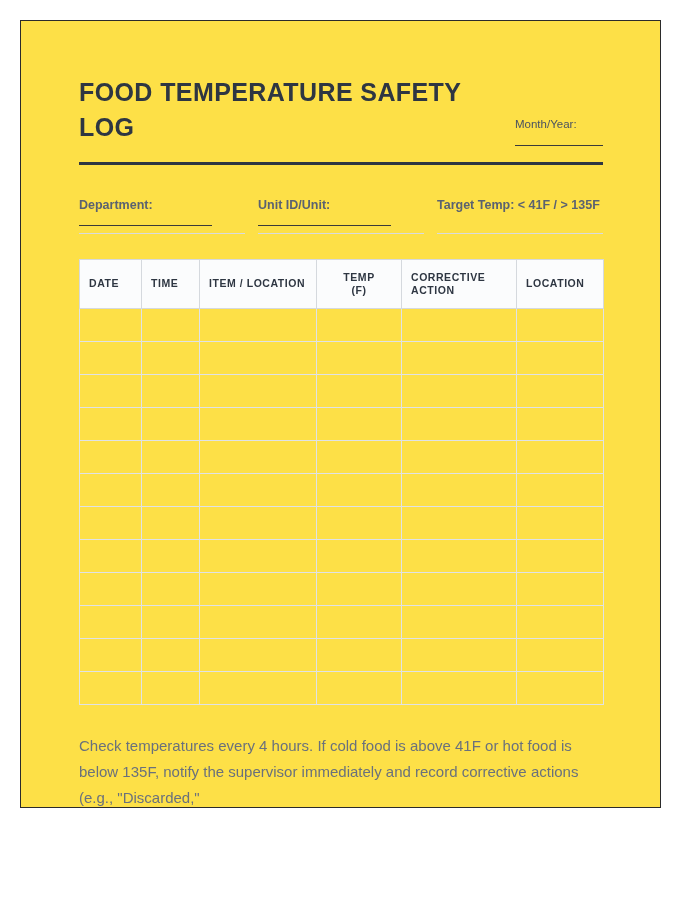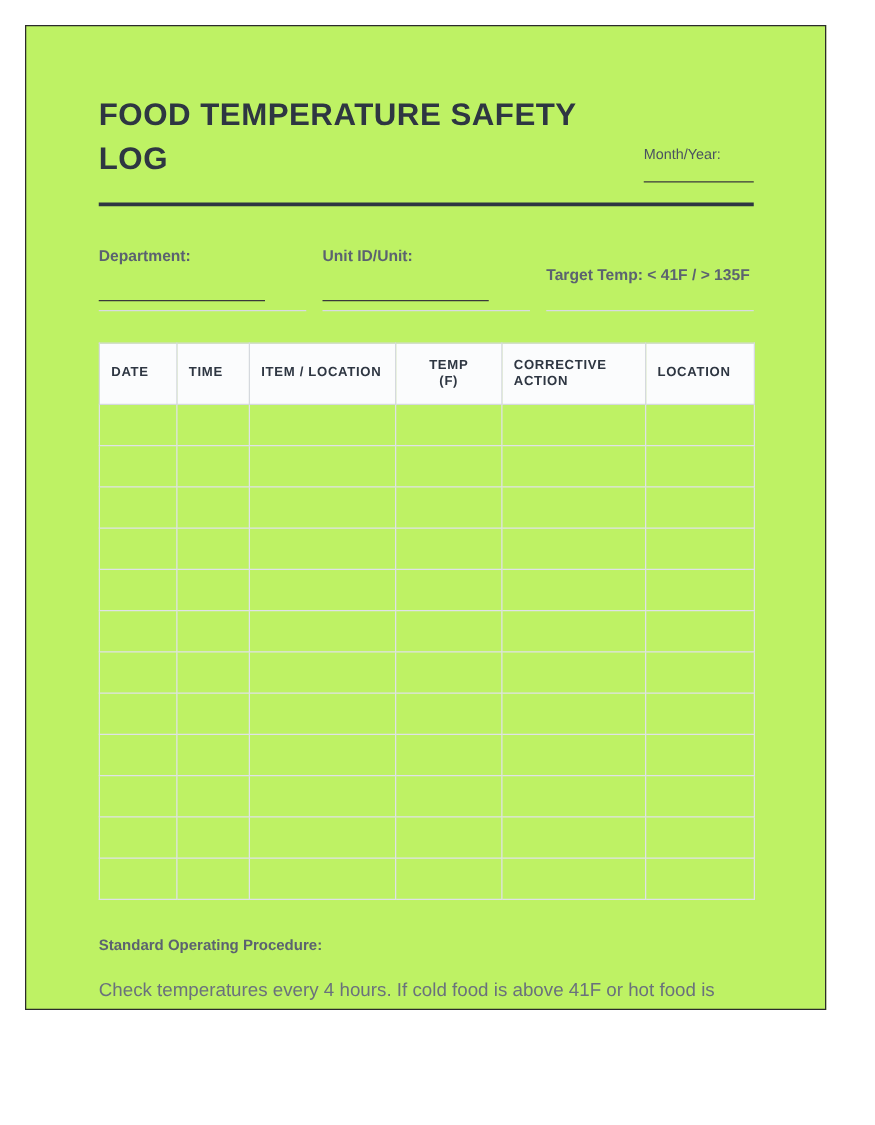--- a/index.html
+++ b/index.html
@@ -15,21 +15,21 @@
   }
 
   
   .page {
     position: absolute;
     left: 20px;
     top: 20px;
     width: 641px;
     height: 788px;
     border: 1px solid #2b2b2b;
-    background: #bef264;
+    background: #fde047;
     box-sizing: border-box;
     overflow: hidden;
   }
   .page-inner {
     position: absolute;
     left: 58px;
     top: 0;
     width: 524px;
   }
 
@@ -76,21 +76,21 @@
   
   .meta-row {
     display: flex;
     margin-top: 31px;
   }
   .meta-col {
     width: 166px;
     margin-right: 13px;
     position: relative;
   }
-  .meta-col:last-child { margin-right: 0; margin-top: 15px; }
+  .meta-col:last-child { margin-right: 0; }
   .meta-label {
     font-size: 12.5px;
     color: #5b6270;
     line-height: 1.55;
     min-height: 38px;
     display: block;
     font-weight: bold;
   }
   .meta-writeline {
     height: 0;
@@ -312,18 +312,17 @@
             <td></td>
             <td></td>
             <td></td>
             <td></td>
             <td></td>
           </tr>
         </tbody>
     </table>
 
     <div class="sop">
-      <div class="sop-title">Standard Operating Procedure:</div>
       <div class="sop-body">Check temperatures every 4 hours. If cold food is above 41F or hot food is below 135F, notify the supervisor immediately and record corrective actions (e.g., "Discarded,"</div>
     </div>
 
   </div>
 </div>
 
 </body></html>

